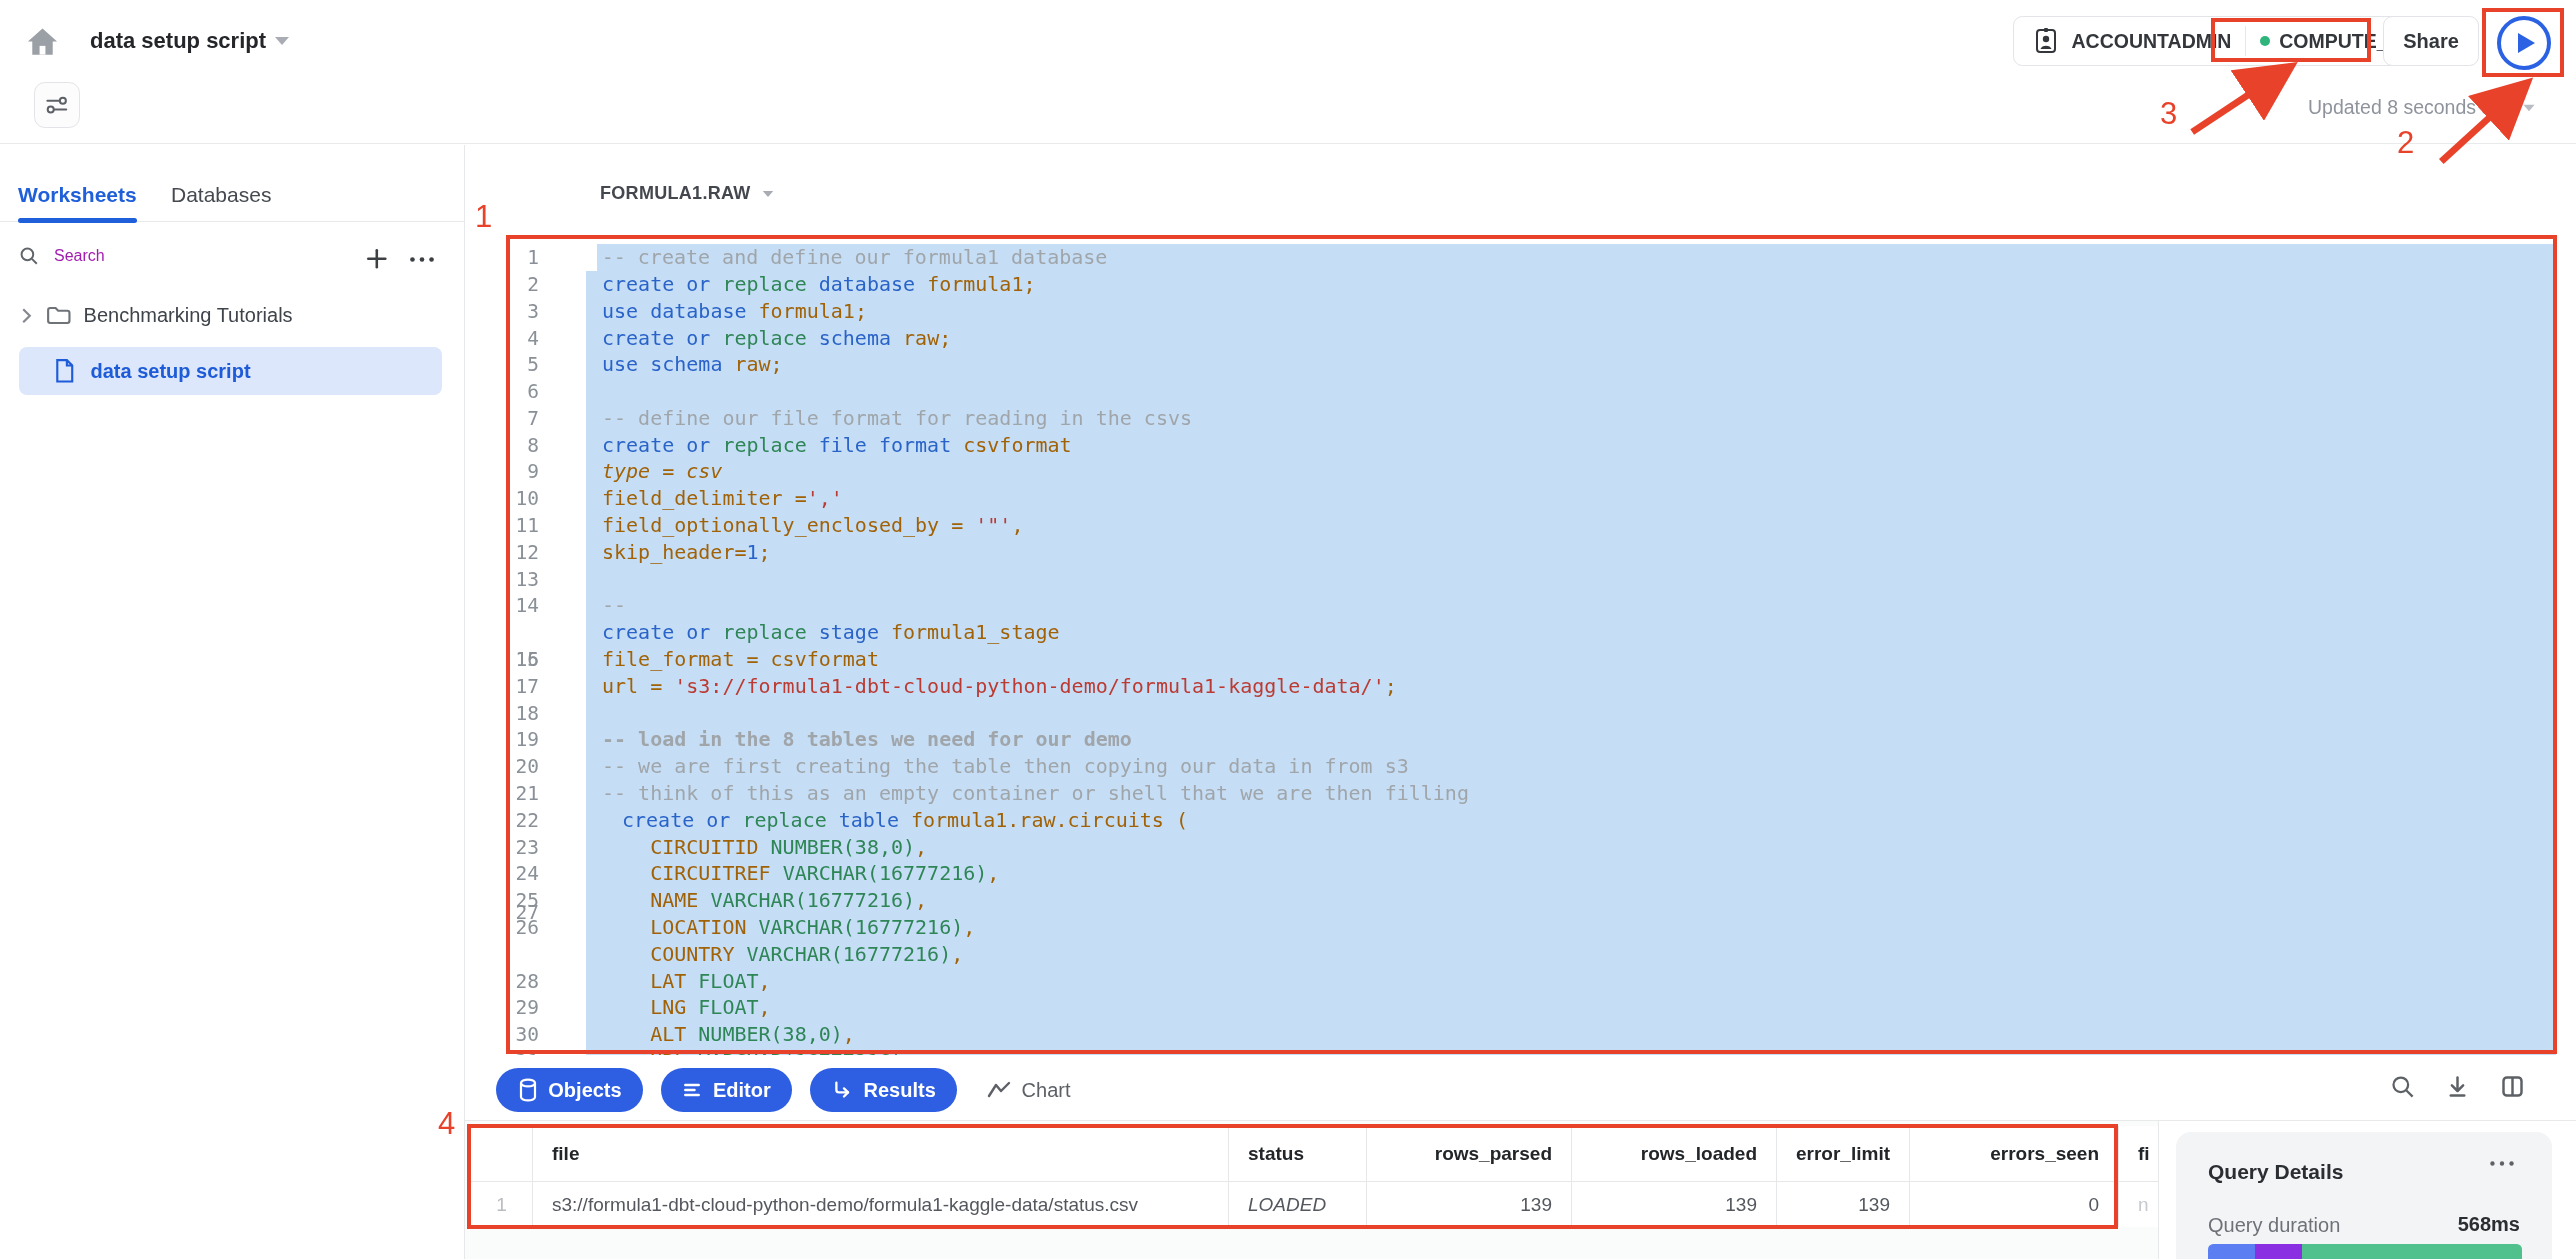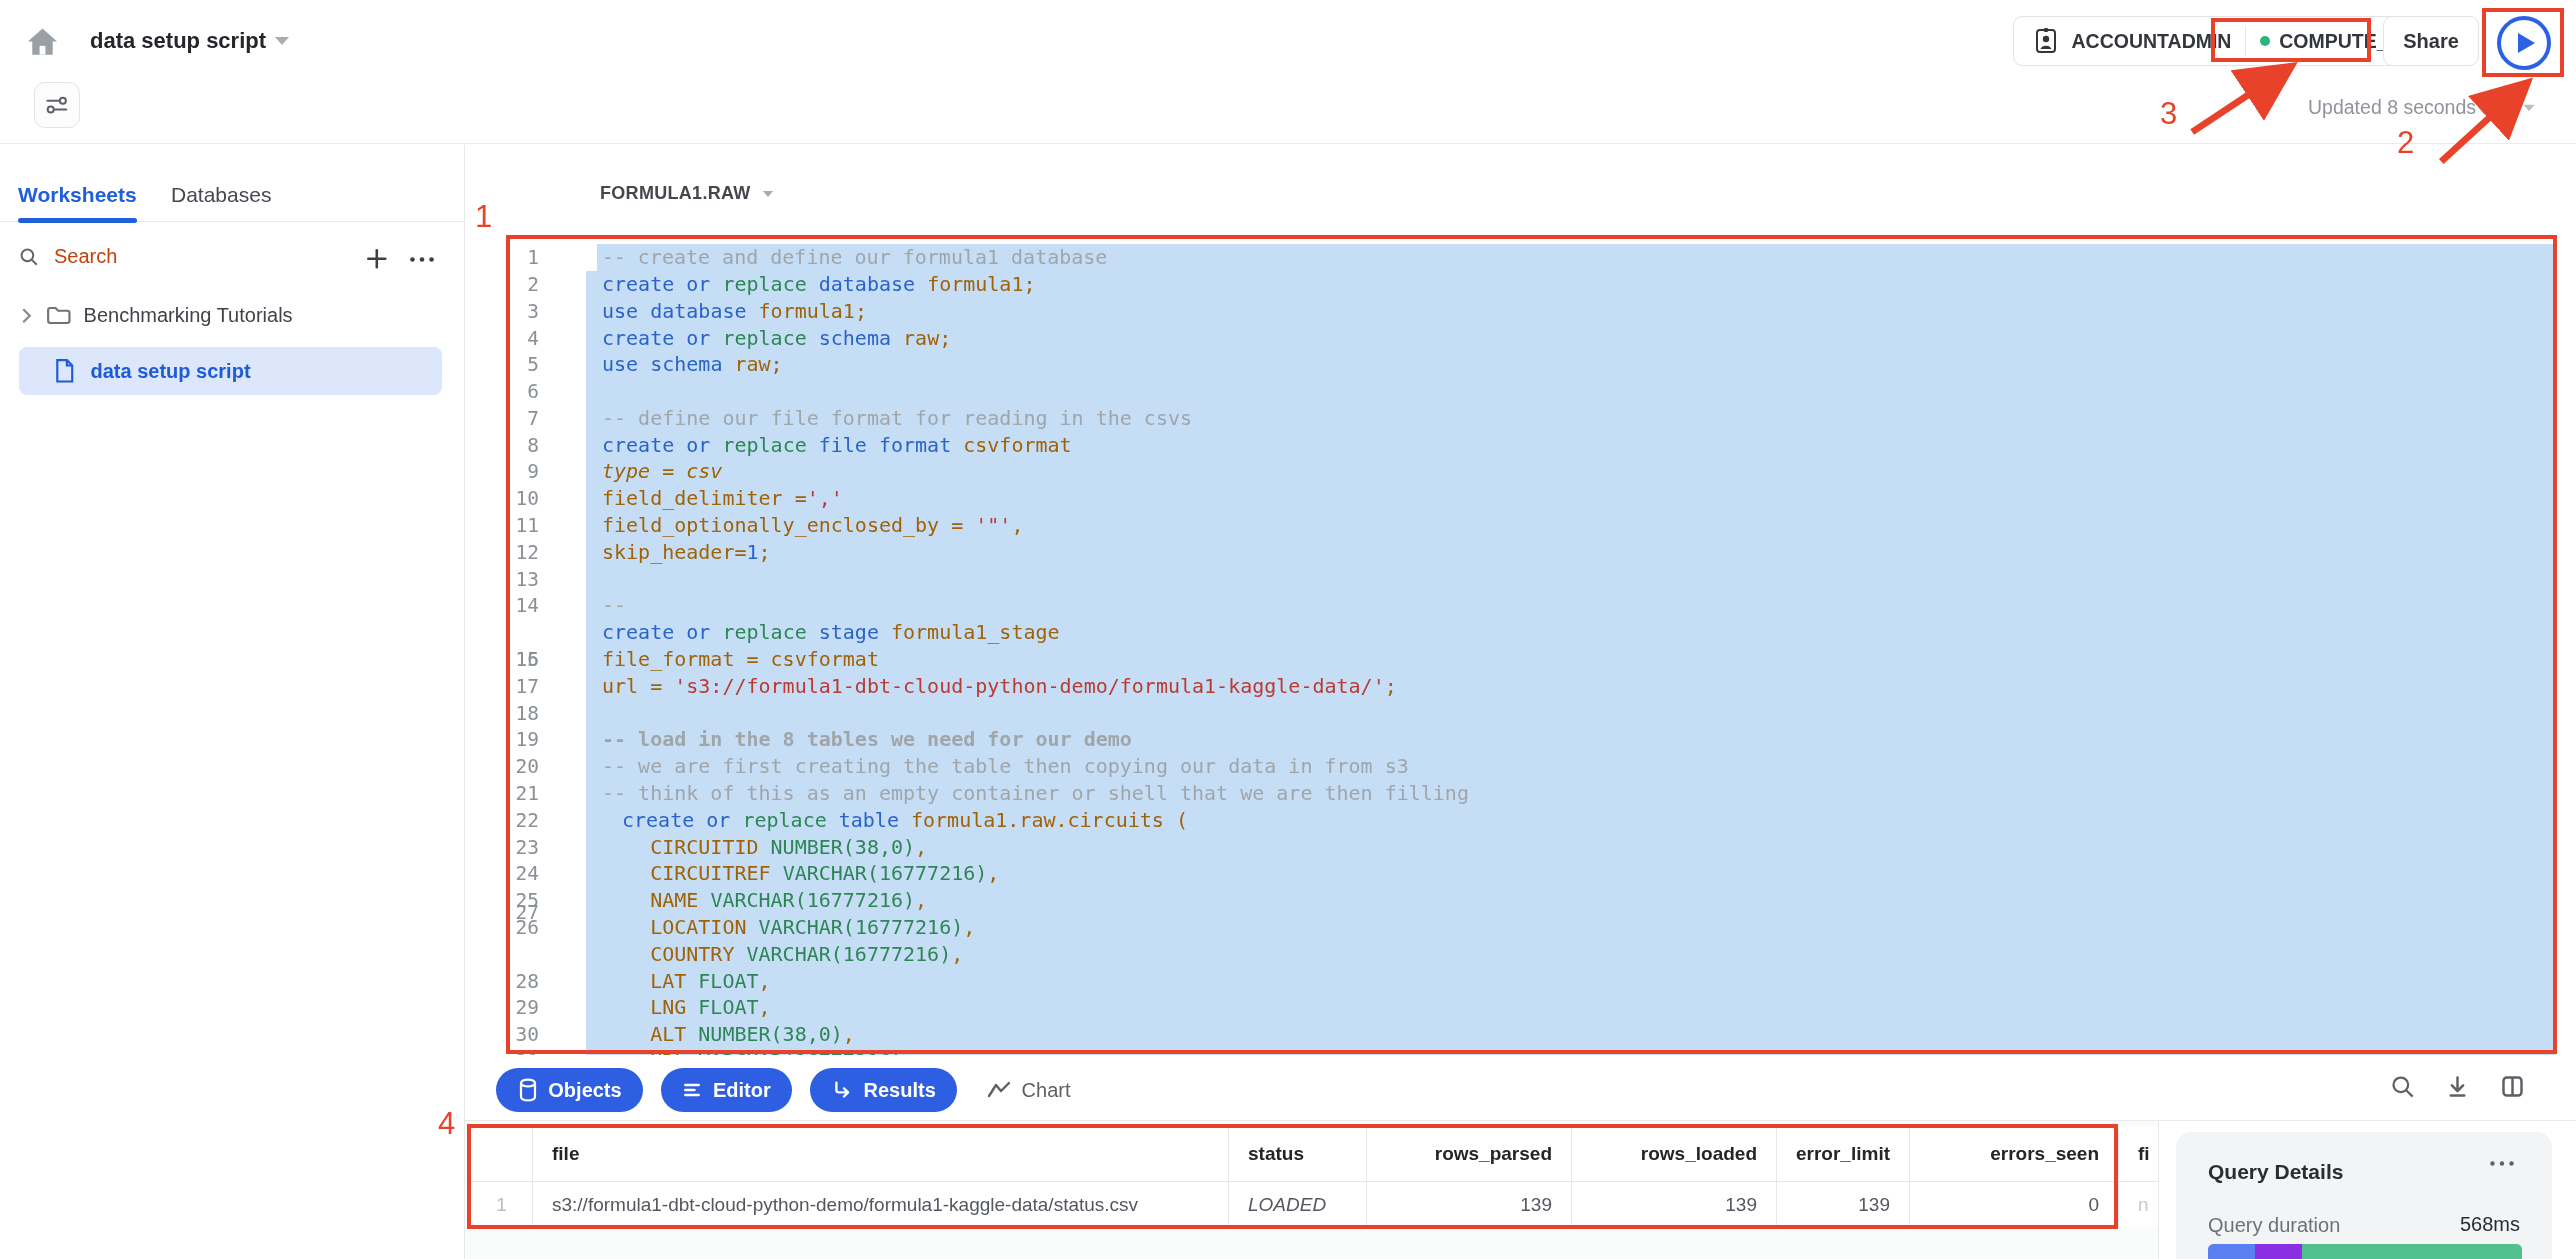--- a/index.html
+++ b/index.html
@@ -25,21 +25,21 @@
   .updated .caret { border-top-color:#b9bcc2; transform:scale(0.8); }
 
   
   .sidebar { position:absolute; left:0; top:145px; width:465px; height:1114px; background:#fff; border-right:1.3px solid #e7e8ea; }
   .tabs { position:absolute; left:0; top:0; width:100%; height:77px; border-bottom:1.3px solid #e8e9ea; }
   .tab { position:absolute; top:38px; font-size:21px; cursor:pointer; }
   .tab.active { left:18px; color:#1f5fd9; font-weight:600; }
   .tab.active::after { content:""; position:absolute; left:0; right:0; bottom:-16px; height:4.7px; background:#1f5fd9; border-radius:2.7px; }
   .tab.inactive { left:171px; color:#46494f; font-weight:500; }
   .search-row { position:absolute; left:0; top:100px; width:100%; height:40px; }
-  .search-box { position:absolute; left:17.5px; top:0; display:flex; align-items:center; gap:15px; color:#c2410c; font-size:20px; cursor:text; }
+  .search-box { position:absolute; left:17.5px; top:0; display:flex; align-items:center; gap:15px; color:#a21caf; font-size:16px; cursor:text; }
   .icon-btn { position:absolute; top:1.3px; color:#3c4043; cursor:pointer; }
   .tree { position:absolute; left:0; top:154px; width:100%; }
   .tree-row { position:absolute; left:19px; display:flex; align-items:center; gap:12px; font-size:20px; color:#3f434a; cursor:pointer; }
   .tree-row.folder { top:5.4px; }
   .sel-row { position:absolute; left:19px; top:48px; width:423px; height:48px; background:#dce7fb; border-radius:8px; display:flex; align-items:center; gap:15px; padding-left:35px; font-size:20px; font-weight:600; color:#1d5bd8; cursor:pointer; }
 
   
   .ctx-label { position:absolute; left:600px; top:183px; font-size:18px; font-weight:700; color:#44484e; letter-spacing:0.3px; display:flex; align-items:center; gap:10.8px; cursor:pointer; }
   .ctx-label .caret { transform:scale(0.75); }
 
@@ -72,21 +72,21 @@
   .tcell.al-center { justify-content:center; }
   .trow.data .tcell.rownum { color:#b9bcc0; }
   .trow.data .tcell.nullish { color:#c6c9cd; }
   .panel-divider { position:absolute; left:2158px; top:1120px; width:1.3px; height:139px; background:#e7e8ea; }
 
   
   .qcard { position:absolute; left:2176px; top:1132px; width:376px; height:148px; background:#f3f4f6; border-radius:15px; }
   .qtitle { position:absolute; left:32px; top:28px; font-size:21px; font-weight:600; color:#2a2d31; }
   .qmenu { position:absolute; right:35px; top:24px; color:#5d6166; cursor:pointer; }
   .qlabel { position:absolute; left:32px; top:82px; font-size:20px; color:#6e7278; }
-  .qvalue { position:absolute; right:32px; top:81px; font-size:20px; font-weight:400; color:#2a2d31; }
+  .qvalue { position:absolute; right:32px; top:81px; font-size:20px; font-weight:700; color:#2a2d31; }
   .qbar { position:absolute; left:32px; top:112px; width:314px; height:17.5px; border-radius:5.4px 5.4px 0 0; overflow:hidden; display:flex; }
   .qbar > span { height:100%; display:block; }
 
   
   .ann-box { position:absolute; border:4.7px solid #e8432a; pointer-events:none; }
   #ann-box-editor   { left:506px;  top:235px;  width:2051px; height:819px; }
   #ann-box-run      { left:2482px; top:8px;   width:82px;  height:69px; }
   #ann-box-warehouse{ left:2211px; top:18px;   width:160px;  height:44px; border-width:4px; }
   #ann-box-results  { left:467px;  top:1124px; width:1651px; height:105px; }
   .ann-label { position:absolute; color:#e8432a; font-size:31px; font-weight:500; pointer-events:none; }

